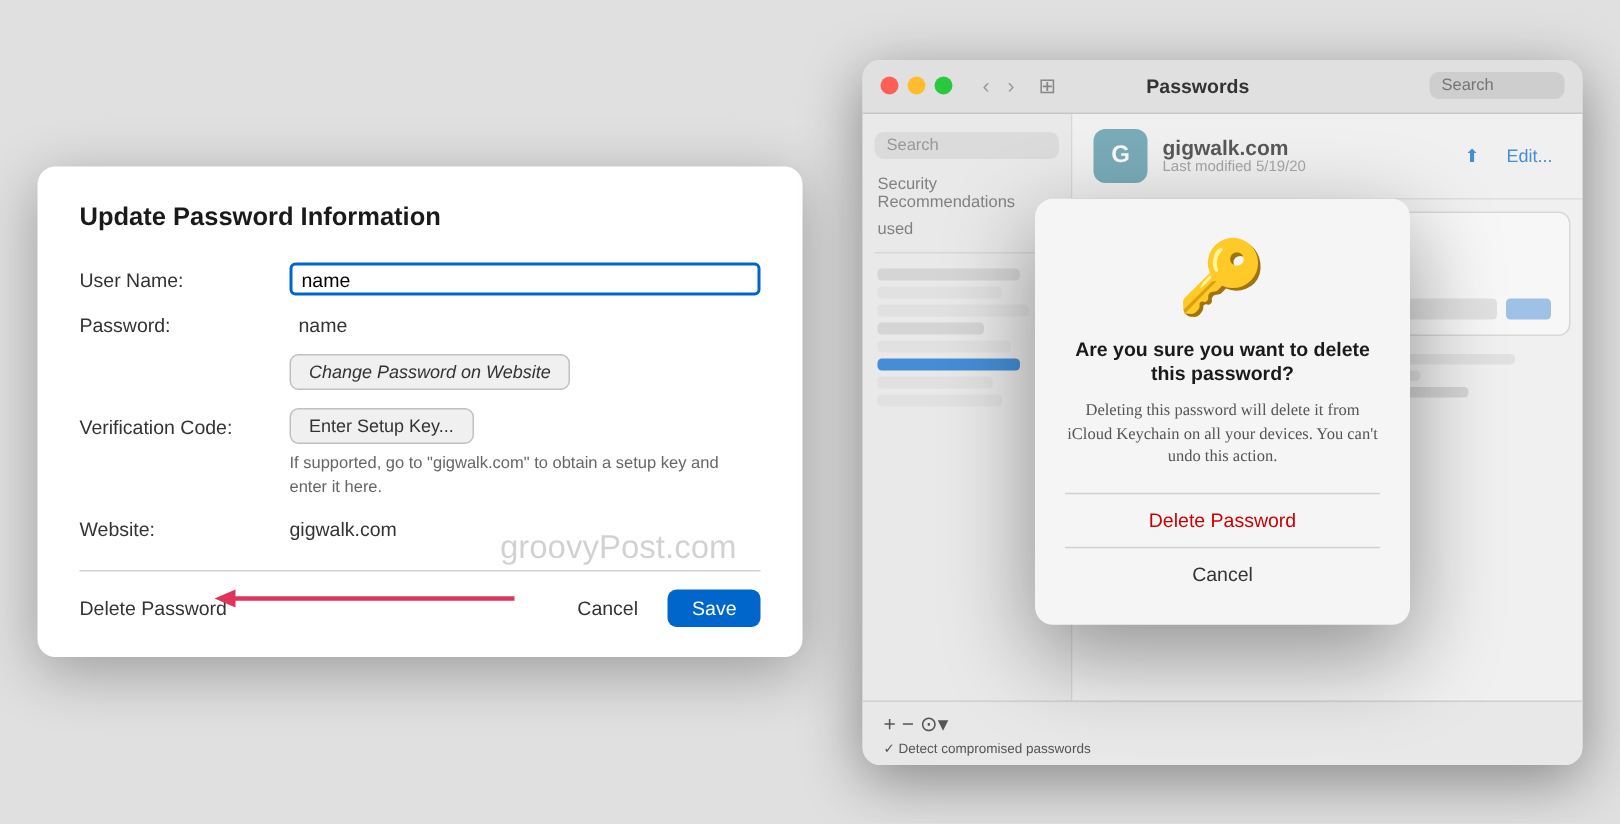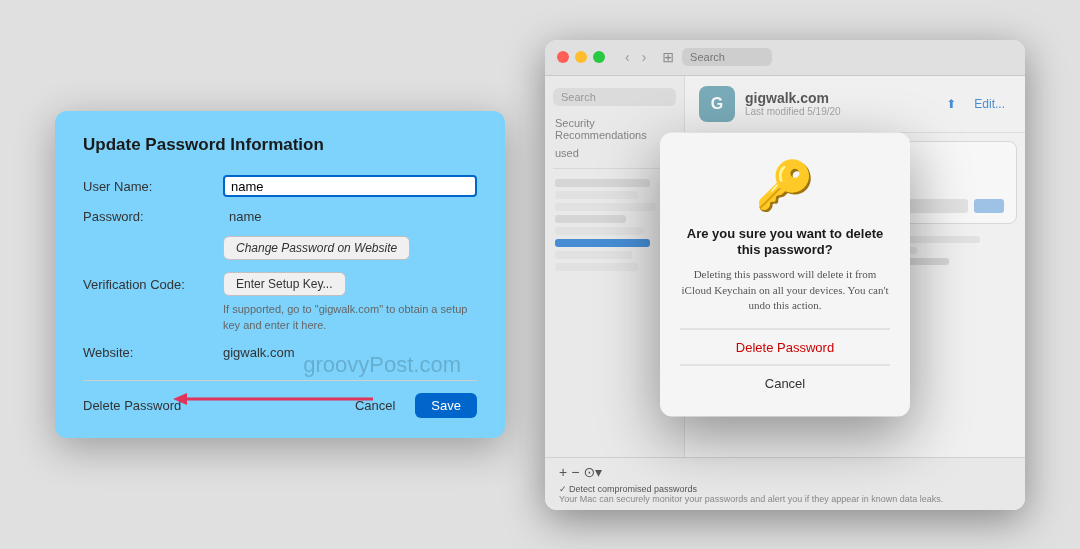--- a/index.html
+++ b/index.html
@@ -10,24 +10,24 @@
       font-family: -apple-system, BlinkMacSystemFont, 'Helvetica Neue', Arial, sans-serif;
       overflow: hidden;
       display: flex;
       align-items: center;
       justify-content: center;
       gap: 40px;
     }
 
     
     .left-panel {
-      background: #7dd3fc;
+      background: #ffffff;
       border-radius: 12px;
       box-shadow: 0 10px 40px rgba(0,0,0,0.3);
-      width: 450px;
+      width: 510px;
       padding: 24px 28px 20px 28px;
       position: relative;
     }
 
     .panel-title {
       font-size: 17px;
       font-weight: 600;
       color: #1a1a1a;
       margin-bottom: 20px;
     }
@@ -518,20 +518,21 @@
     <div class="traffic-lights">
       <div class="traffic-light tl-red"></div>
       <div class="traffic-light tl-yellow"></div>
       <div class="traffic-light tl-green"></div>
     </div>
     <div class="titlebar-nav">
       <button class="nav-btn">‹</button>
       <button class="nav-btn">›</button>
     </div>
     <span class="titlebar-grid-icon">⊞</span>
+    <span class="titlebar-title">Passwords</span>
     <input class="titlebar-search" type="text" placeholder="Search" style="">
   </div>
 
   <div class="app-body">
 
     <div class="sidebar">
       <input class="sidebar-search" type="text" placeholder="Search" style="">
       <div class="sidebar-item">Security Recommendations</div>
       <div class="sidebar-item">used</div>
       <div class="sidebar-divider"></div>
@@ -593,15 +594,14 @@
     <button class="dialog-cancel-btn">Cancel</button>
   </div>
 
   <div class="bottom-bar">
     <div class="bottom-actions">
       <button class="bottom-action-btn">+</button>
       <button class="bottom-action-btn">−</button>
       <button class="bottom-action-btn">⊙▾</button>
     </div>
     <div style="font-size:9px;color:#555;">✓ Detect compromised passwords</div>
-    <div style="font-size:9px;color:#888;">Your Mac can securely monitor your passwords and alert you if they appear in known data leaks.</div>
   </div>
 </div>
 
 </body></html>

